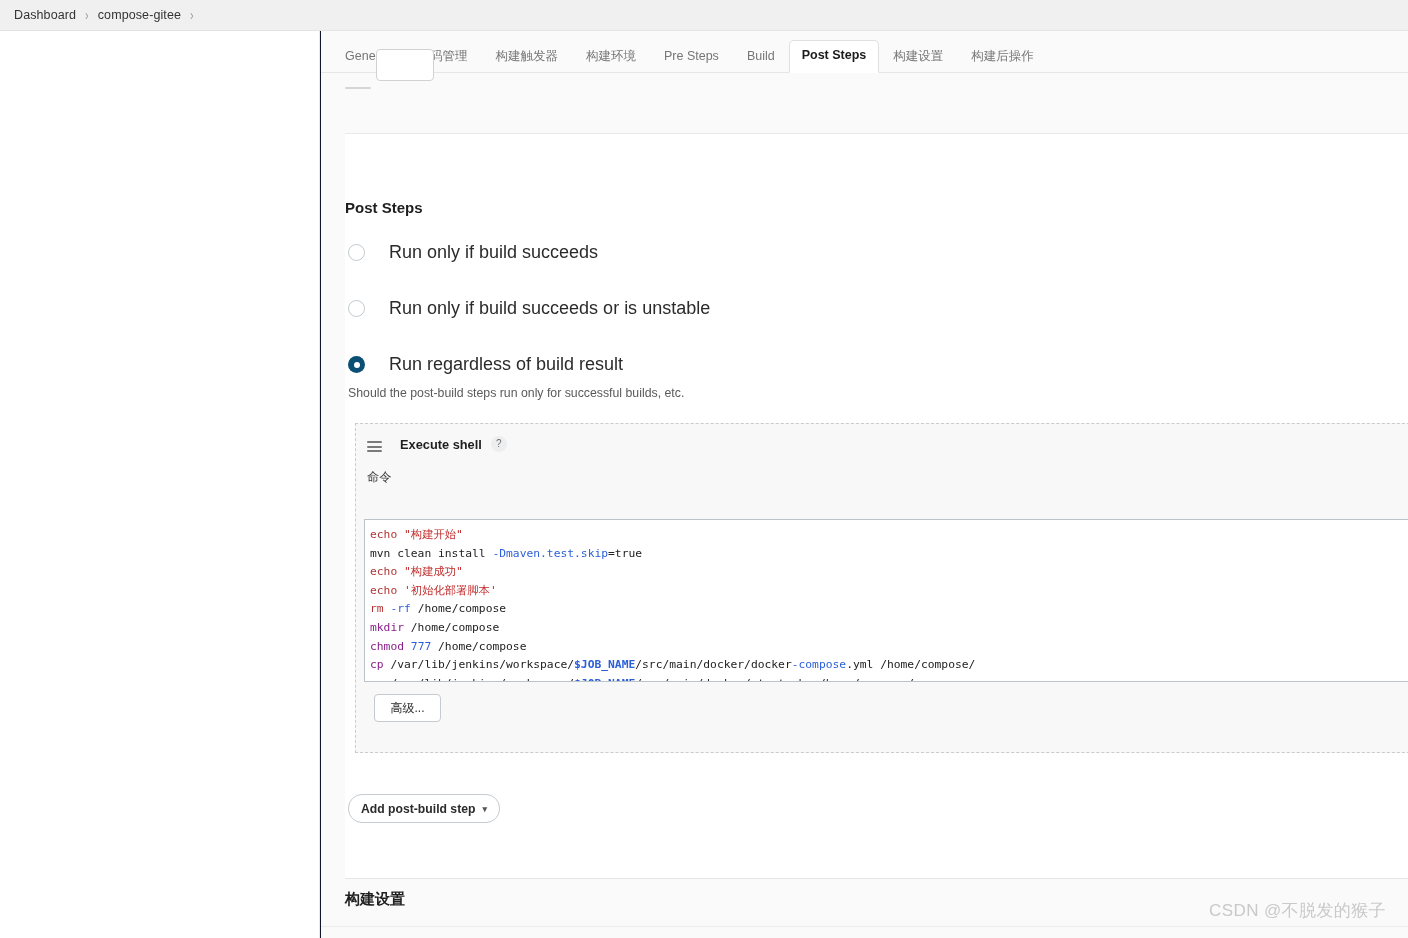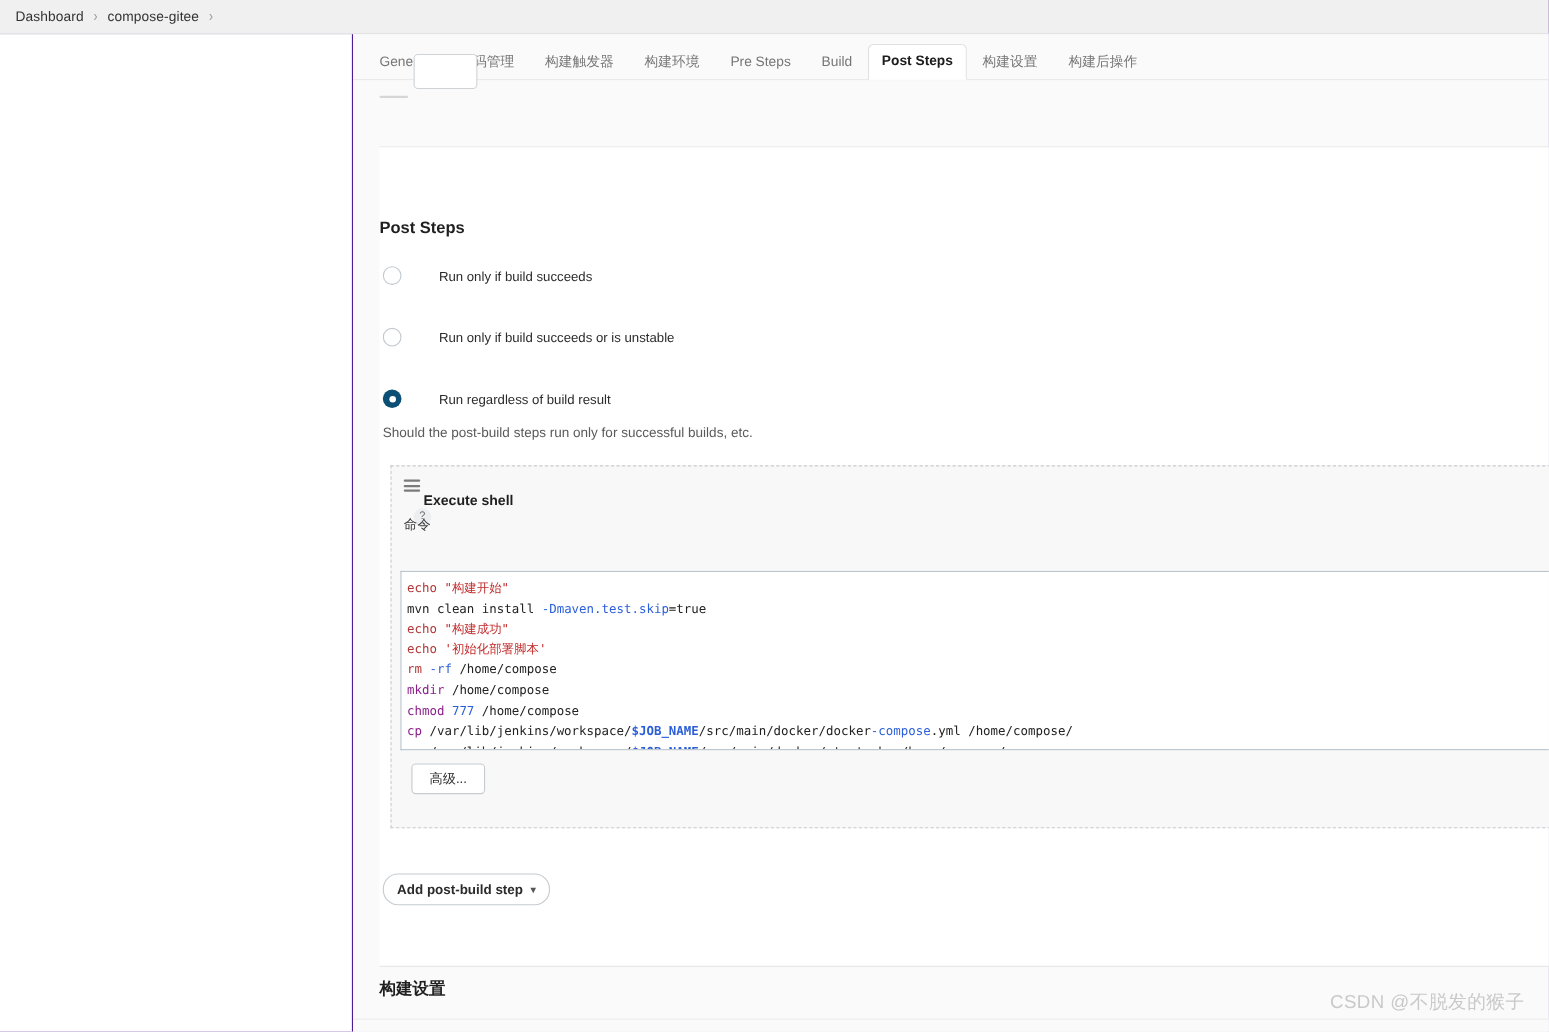--- a/index.html
+++ b/index.html
@@ -3,21 +3,21 @@
 <meta charset="utf-8">
 <style>
   * { box-sizing: border-box; }
   html, body {
     margin: 0; padding: 0;
     width: 1408px; height: 938px;
     background: #ffffff;
     font-family: "Liberation Sans", "DejaVu Sans", sans-serif;
     overflow: hidden;
   }
-  #page { position: relative; width: 1408px; height: 938px; background:#4c1d95; }
+  #page { position: relative; width: 1408px; height: 938px; background:#0f172a; }
 
   
   .breadcrumb-bar {
     position: absolute; left:0; top:0; width:1408px; height:31px;
     background:#f0f0f0;
     border-bottom:1px solid #e3e3e3;
     display:flex; align-items:center;
     padding-left:14px;
   }
   .crumb {
@@ -98,37 +98,37 @@
   .radio {
     width:17px; height:17px; border-radius:50%;
     border:1.6px solid #c2c9ce; background:#fff;
     flex:0 0 auto; position:relative;
   }
   .radio.sel { border:none; background:#0c4f75; }
   .radio.sel::after {
     content:""; position:absolute; left:5.5px; top:5.5px;
     width:6px; height:6px; border-radius:50%; background:#ffffff;
   }
-  .radio-label { font-size:12px; color:#2b2b2b; margin-left:34px; }
+  .radio-label { font-size:18px; color:#2b2b2b; margin-left:24px; }
 
   .help-text {
     position:absolute; left:3px; top:252px;
     font-size:12.3px; color:#5a5a5a;
   }
 
   
   .step-block {
     position:absolute; left:10px; top:289px; width:1100px; height:330px;
     border:1px dashed #c8ccd0;
     border-right:none;
     background:#f8f8f8;
   }
   .step-head {
     position:absolute; left:11px; top:12px;
-    display:flex; align-items:flex-start;flex-direction:column;
+    display:flex; align-items:flex-end;
   }
   .hamburger { width:15px; height:11px; display:flex; flex-direction:column; justify-content:space-between; }
   .hamburger i { display:block; height:2px; background:#7b7b7b; border-radius:1px; }
   .step-title { font-size:12.8px; font-weight:bold; color:#1f1f1f; margin-left:18px; }
   .help-badge {
     width:16px; height:16px; border-radius:50%;
     background:#eceef0; color:#6d6d6d;
     font-size:10px; line-height:16px; text-align:center;
     margin-left:9px;
   }

